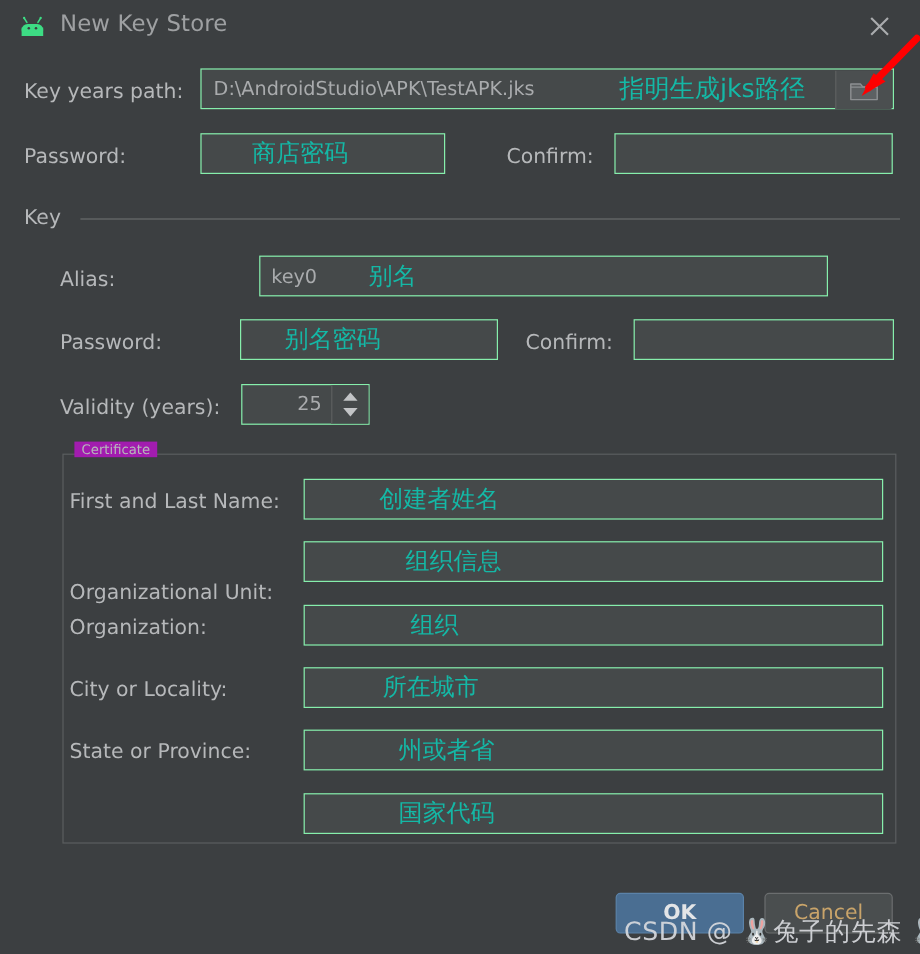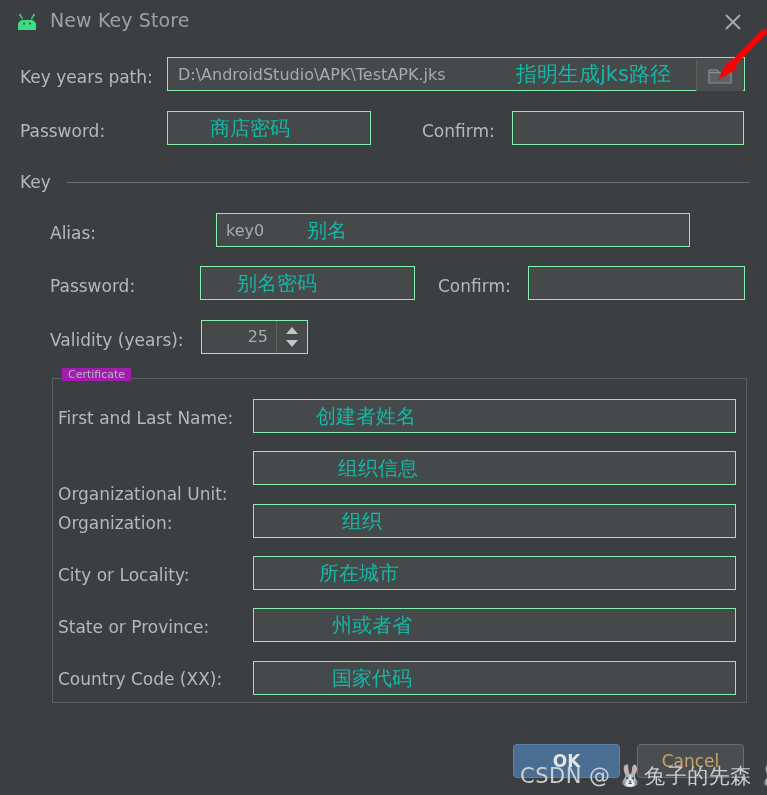--- a/index.html
+++ b/index.html
@@ -309,21 +309,20 @@
   <div class="lbl cert-lbl" style="top:565px;">City or Locality:</div>
   <div class="field cert-field" style="top:556px;">
     <span class="ann" style="left:65px;">所在城市</span>
   </div>
 
   <div class="lbl cert-lbl" style="top:617px;">State or Province:</div>
   <div class="field cert-field" style="top:608px;">
     <span class="ann" style="left:78px;">州或者省</span>
   </div>
 
-  <div class="lbl cert-lbl" style="top:669px;">Country Code (XX):</div>
   <div class="field cert-field" style="top:661px;">
     <span class="ann" style="left:78px;">国家代码</span>
   </div>
 
   <div class="btn" id="ok-btn">OK</div>
   <div class="btn" id="cancel-btn">Cancel</div>
 
   <svg id="red-arrow" viewBox="0 0 67 58">
     <path d="M64 4 L24 45" stroke="#ff0000" stroke-width="6" stroke-linecap="round" fill="none"></path>
     <path d="M18 52 L38 40 L28 33 Z" fill="#ff0000"></path>

